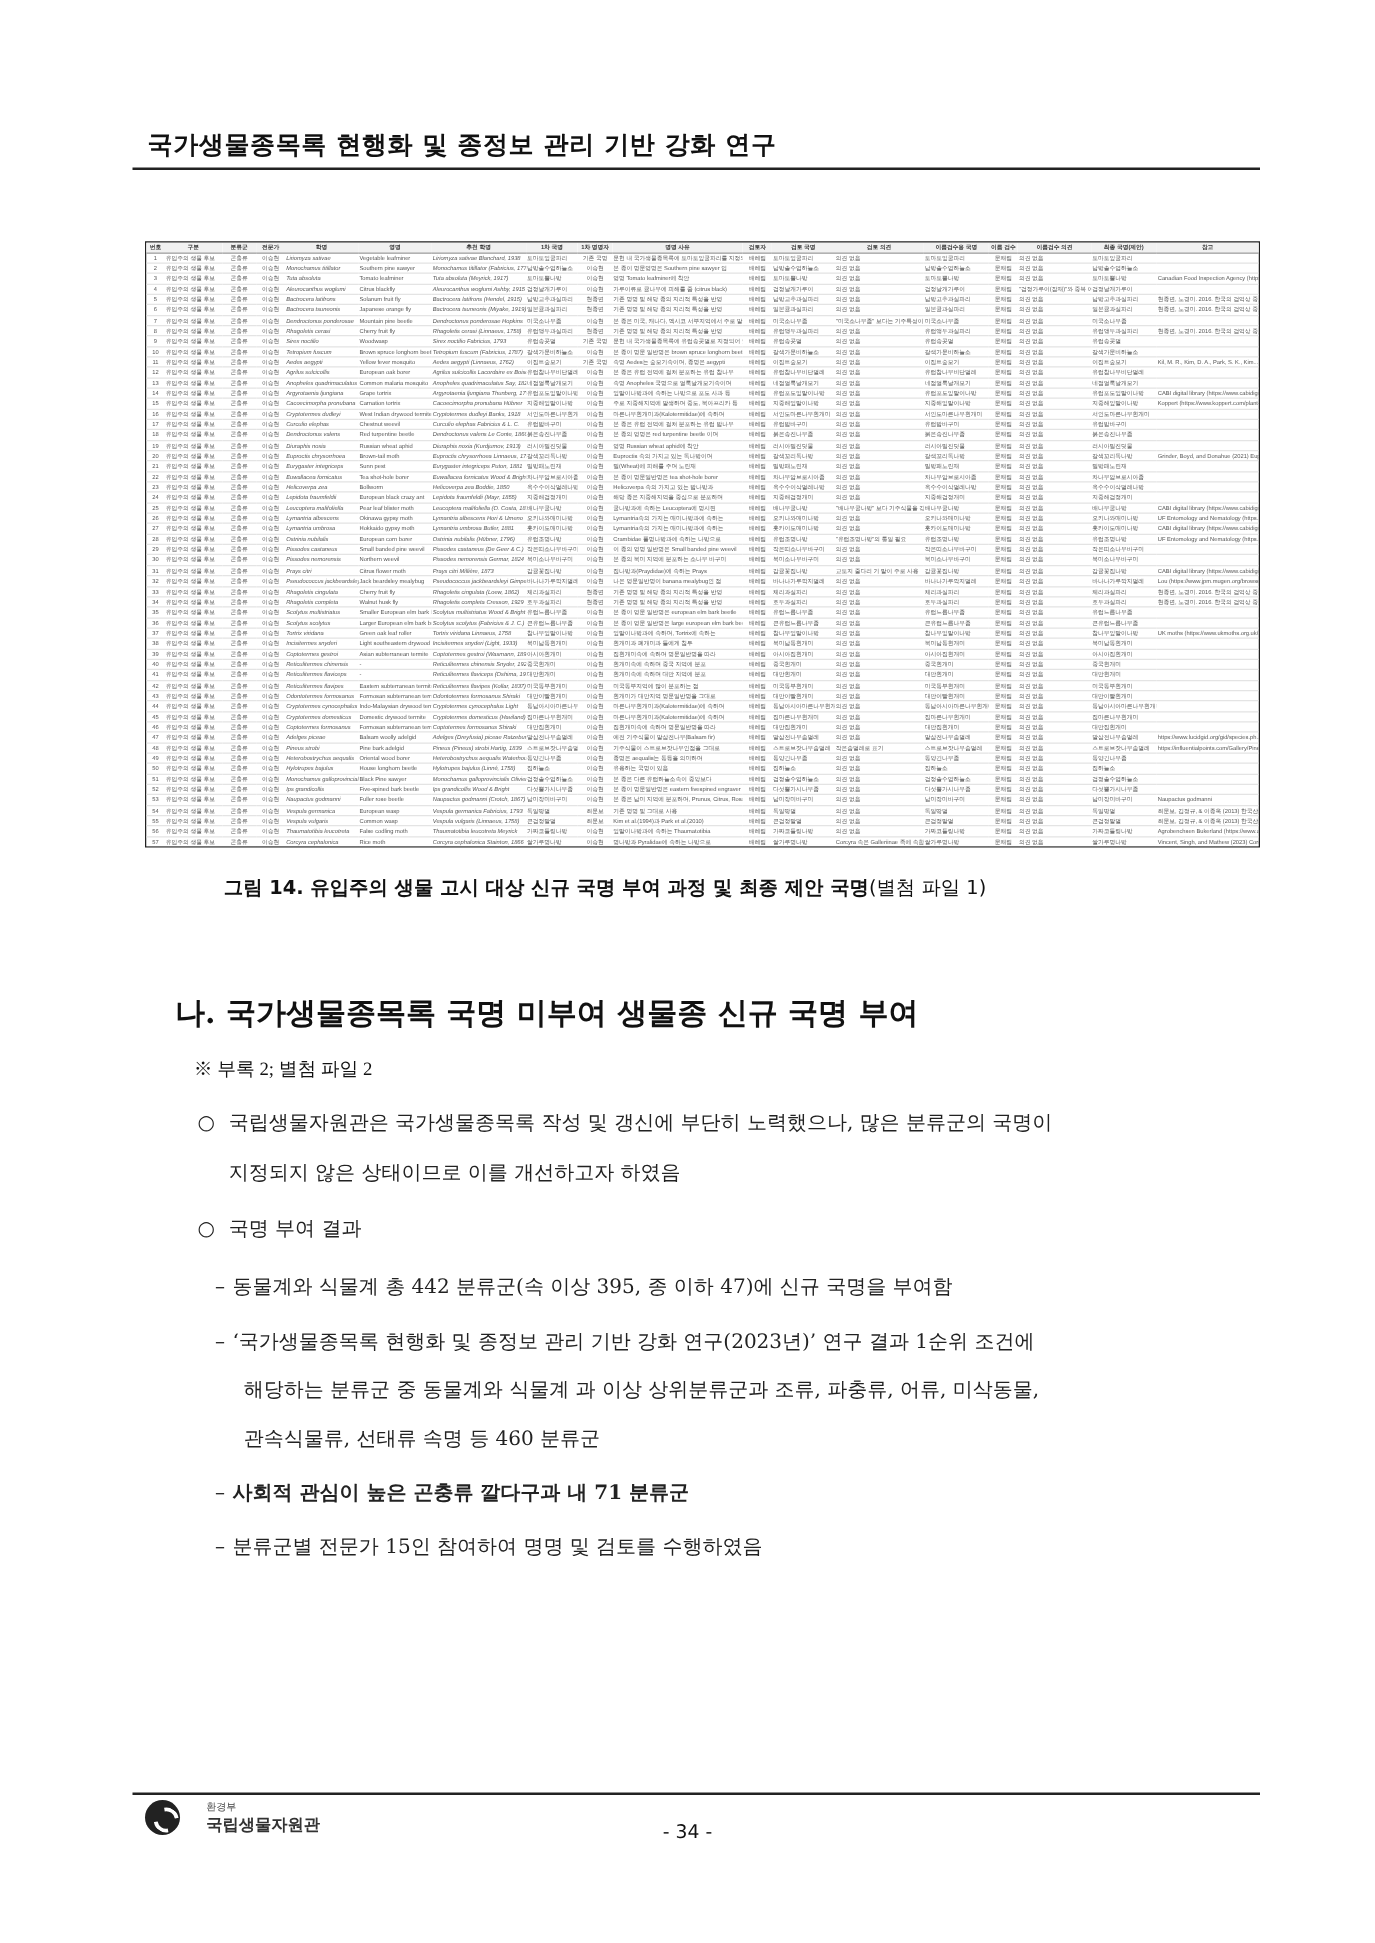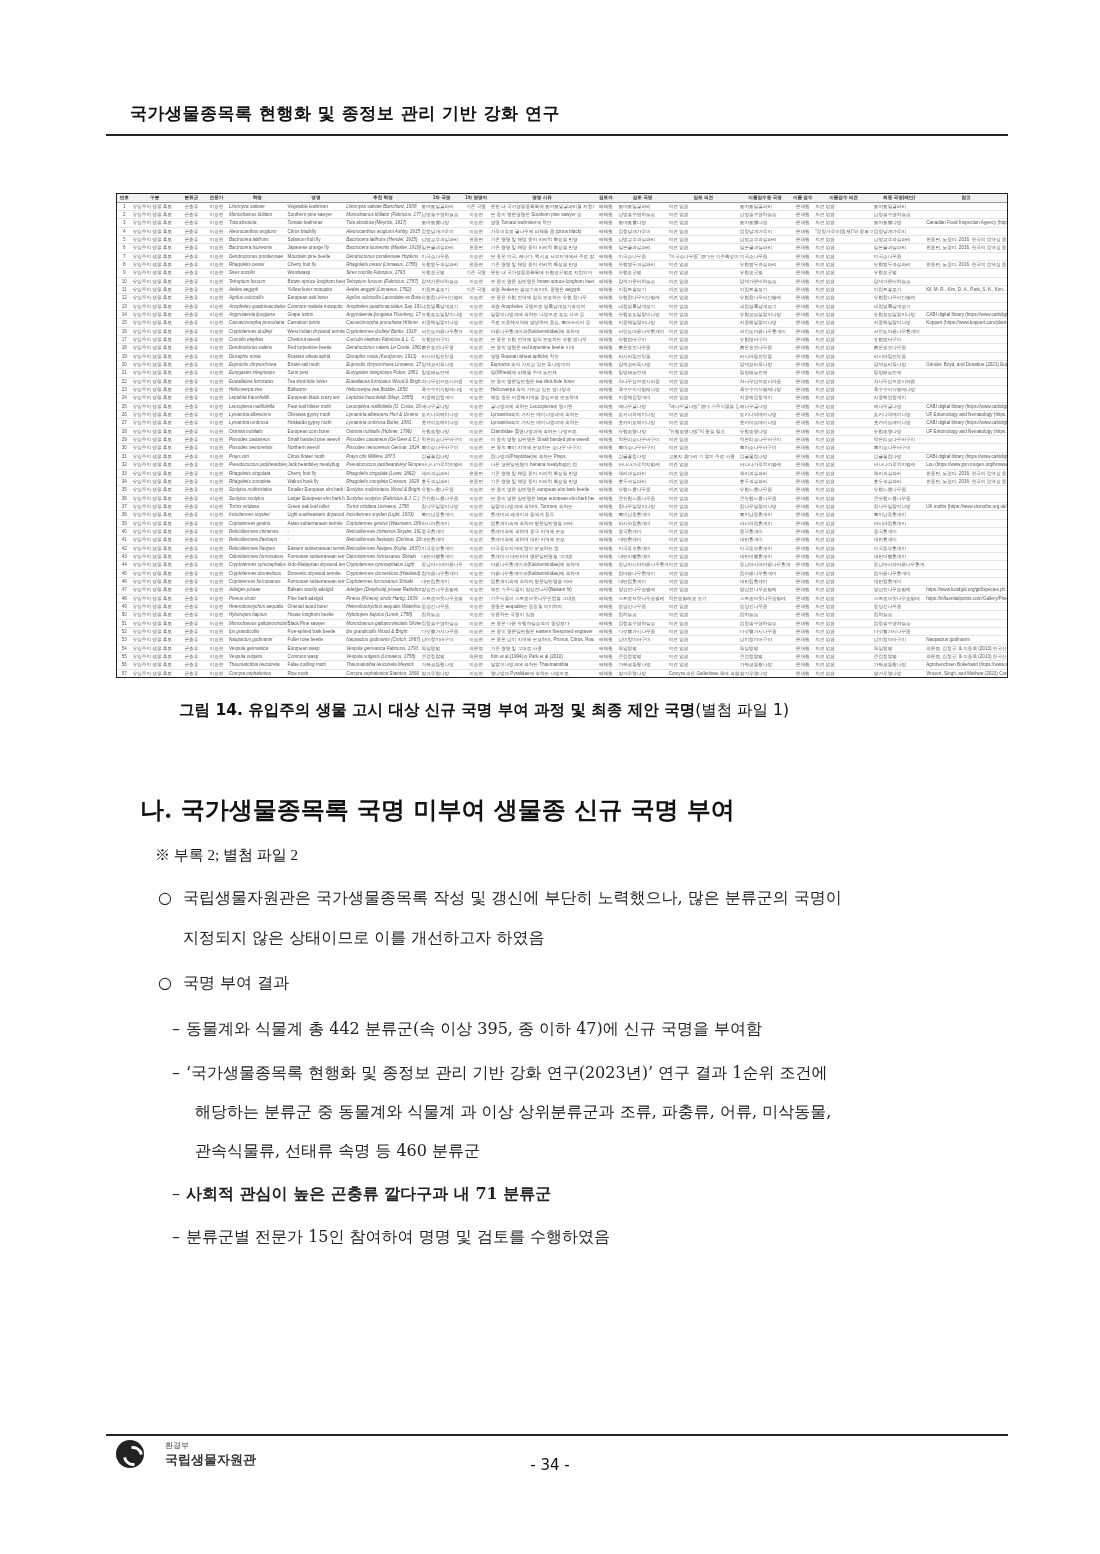--- a/index.html
+++ b/index.html
@@ -1,17 +1,17 @@
 <!DOCTYPE html>
 <html><head>
 <meta charset="utf-8">
 <style>
   html,body{margin:0;padding:0;background:#fff;}
   body{width:1100px;height:1554px;position:relative;overflow:hidden;font-family:"DejaVu Sans","Liberation Sans",sans-serif;color:#111;}
-  .running-header{position:absolute;left:118px;top:102px;font-size:17px;font-weight:bold;letter-spacing:0.5px;margin-left:12px;}
+  .running-header{position:absolute;left:118px;top:102px;font-size:20px;font-weight:bold;letter-spacing:0.5px;}
   .header-rule{position:absolute;left:106px;top:134px;width:902px;height:1.5px;background:#222;}
   .table-frame{position:absolute;left:116px;top:193px;width:892px;height:485px;border:1.5px solid #222;overflow:hidden;box-sizing:border-box;background:#fff;}
   table.sheet{border-collapse:collapse;width:100%;table-layout:fixed;font-family:"Liberation Sans",sans-serif;font-size:4.6px;line-height:7.35px;color:#555;}
   table.sheet th{font-weight:bold;color:#333;background:#f1f1f1;border-bottom:1px solid #999;height:7.5px;padding:0 1px;text-align:center;white-space:nowrap;overflow:hidden;}
   table.sheet td{white-space:nowrap;overflow:hidden;padding:0 1px;height:7.35px;border-bottom:0.5px solid #e4e4e4;}
   table.sheet td.c{text-align:center;}
   table.sheet td.i{font-style:italic;}
   .caption{position:absolute;left:0;width:968px;top:700px;text-align:center;font-size:15.5px;font-weight:bold;}
   .caption .normal{font-weight:normal;}
   .section-title{position:absolute;left:140px;top:794px;font-size:24px;font-weight:bold;font-family:"DejaVu Serif",serif;}

